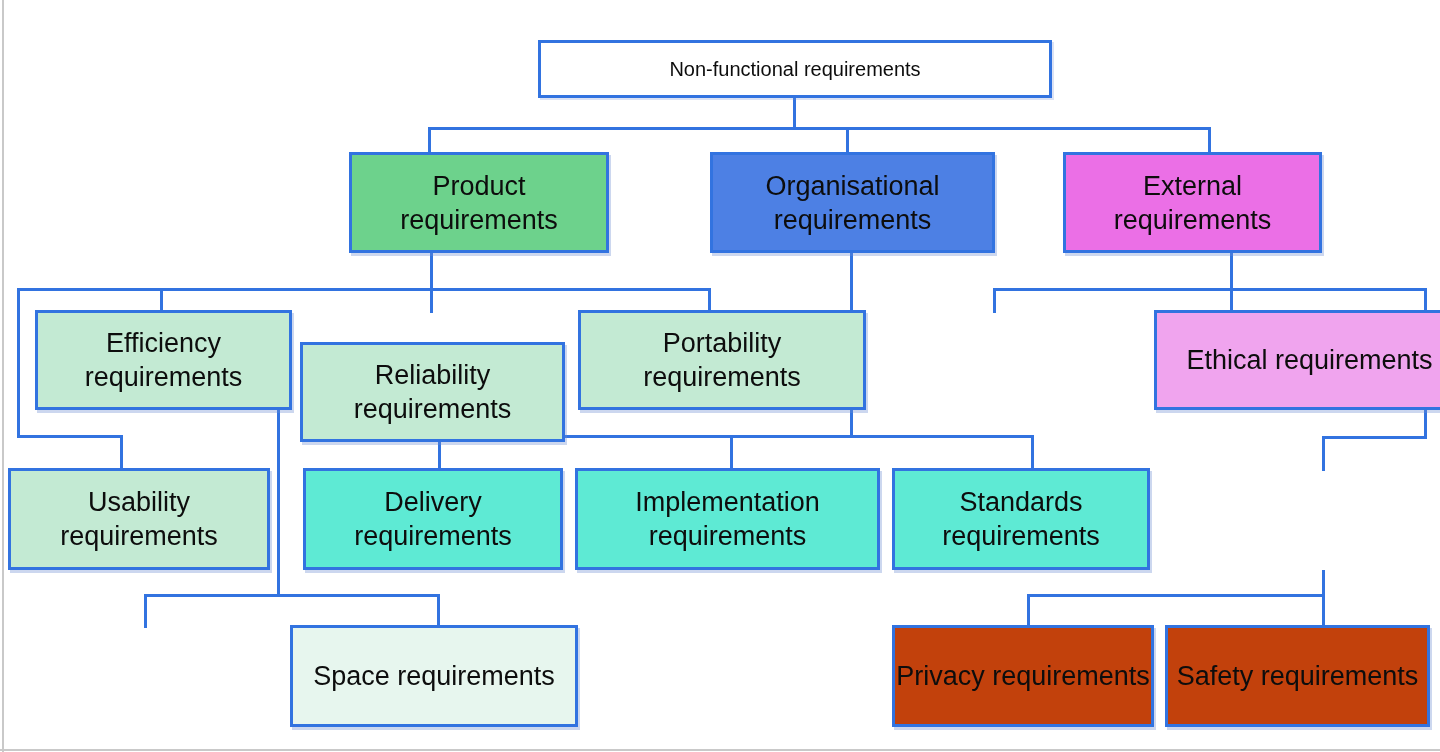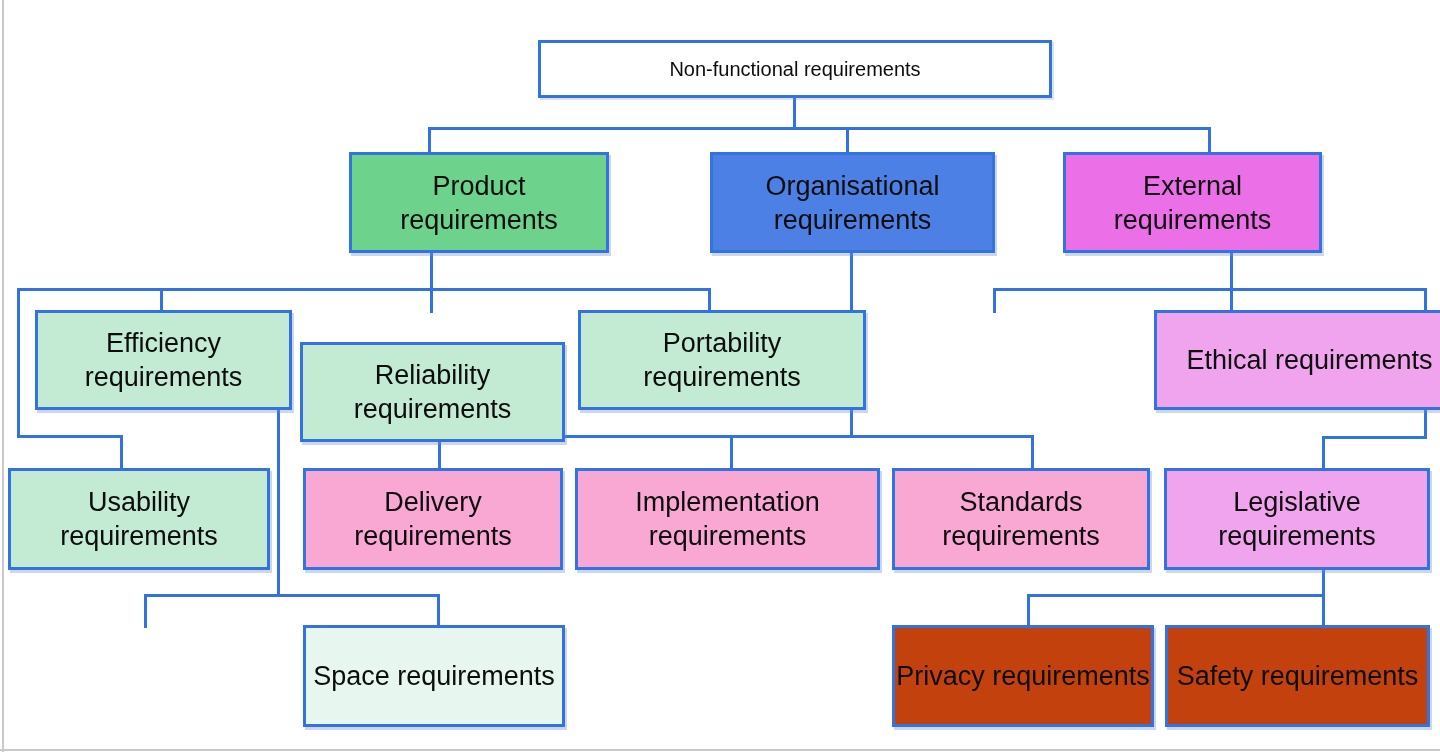--- a/index.html
+++ b/index.html
@@ -25,21 +25,21 @@
     box-shadow: 2px 3px 0 rgba(110, 140, 210, 0.35);
     z-index: 2;
   }
   .node.root { font-size: 20px; box-shadow: 2px 2px 0 rgba(110,140,210,0.25); }
   .fill-white      { background: #ffffff; }
   .fill-green      { background: #6dd28c; }
   .fill-bluestrong { background: #4d80e4; }
   .fill-magenta    { background: #eb6fe6; }
   .fill-mint       { background: #c3ead3; }
   .fill-pink       { background: #f0a4ee; }
-  .fill-periwinkle { background: #f9a8d4; justify-content: center; }
+  .fill-periwinkle { background: #5eead4; justify-content: center; }
   .fill-mintpale   { background: #e7f6ee; }
   .fill-pinkpale   { background: #c2410c; align-items: center; }
   .line {
     position: absolute;
     background: #3273e0;
     z-index: 1;
   }
   .edge {
     position: absolute;
     background: #c9c9c9;
@@ -133,26 +133,23 @@
   </div>
 
   <div class="node fill-periwinkle" style="left:575px; top:468px; width:305px; height:102px;">
     <span>Implementation requirements</span>
   </div>
 
   <div class="node fill-periwinkle" style="left:892px; top:468px; width:258px; height:102px;">
     <span>Standards requirements</span>
   </div>
 
-  <div class="node fill-pink" style="left:1164px; top:468px; width:266px; height:102px;">
-    <span>Legislative requirements</span>
-  </div>
 
 
-  <div class="node fill-mintpale" style="left:303px; top:625px; width:262px; height:102px;">
+  <div class="node fill-mintpale" style="left:290px; top:625px; width:288px; height:102px;">
     <span>Space requirements</span>
   </div>
 
   <div class="node fill-pinkpale" style="left:892px; top:625px; width:262px; height:102px;">
     <span>Privacy requirements</span>
   </div>
 
   <div class="node fill-pinkpale" style="left:1165px; top:625px; width:265px; height:102px;">
     <span>Safety requirements</span>
   </div>

